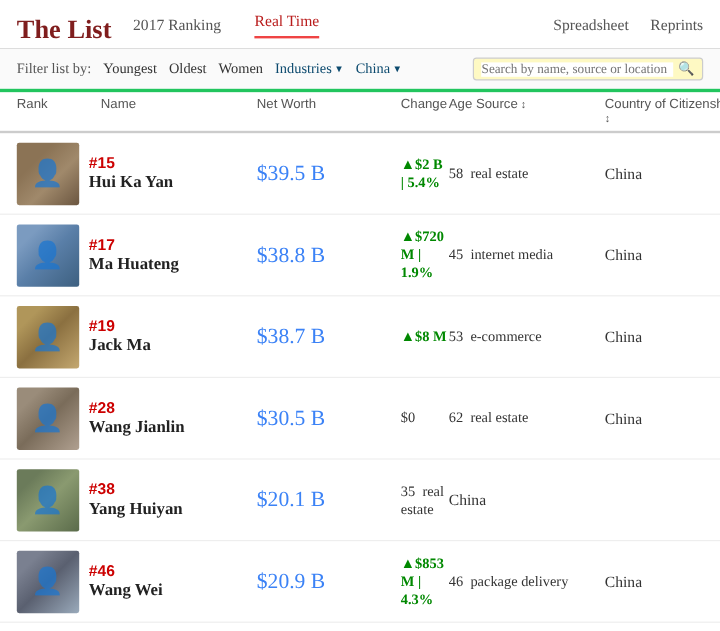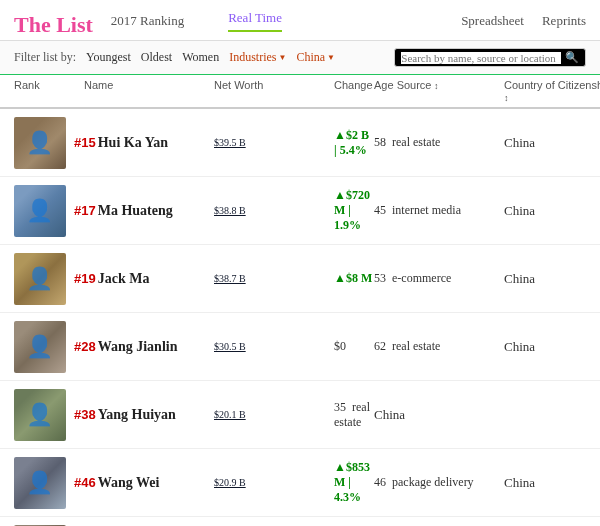--- a/index.html
+++ b/index.html
@@ -16,95 +16,94 @@
       display: flex;
       align-items: center;
       padding: 10px 14px 0 14px;
       border-bottom: 1px solid #ddd;
       gap: 18px;
     }
     .header-title {
       font-size: 22px;
       font-weight: bold;
       font-family: Georgia, serif;
-      color: #ec4899;
+      color: #7f1d1d;
     }
     .header-nav {
       display: flex;
       align-items: center;
       gap: 28px;
       padding-bottom: 8px;
       justify-content: center;
     }
     .header-nav-item {
       font-size: 13px;
       color: #555;
       cursor: pointer;
       text-decoration: none;
     }
     .header-nav-item.active {
-      color: #8b5cf6;
-      border-bottom: 2px solid #84cc16;
+      color: #b91c1c;
+      border-bottom: 2px solid #ef4444;
       padding-bottom: 4px;
-      margin-left: 16px;
     }
     .header-right {
       margin-left: auto;
       display: flex;
       gap: 18px;
       padding-bottom: 8px;
       justify-content: center;
     }
     .header-right-item {
       font-size: 13px;
       color: #555;
       cursor: pointer;
     }
 
     
     .filter-bar {
       display: flex;
       align-items: center;
       padding: 7px 14px;
-      border-bottom: 1px solid #22c55e;
+      border-bottom: 3px solid #22c55e;
       gap: 10px;
       background: #fafafa;
     }
     .filter-label {
       font-size: 12px;
       color: #555;
       white-space: nowrap;
     }
     .filter-item {
       font-size: 12px;
       color: #333;
       cursor: pointer;
       white-space: nowrap;
     }
     .filter-dropdown {
       font-size: 12px;
-      color: #c2410c;
+      color: #0c4a6e;
       cursor: pointer;
       white-space: nowrap;
       display: flex;
       align-items: center;
       gap: 2px;
     }
     .filter-dropdown::after {
       content: '▼';
       font-size: 8px;
     }
     .filter-search {
       margin-left: auto;
       display: flex;
       align-items: center;
       border: 1px solid #ccc;
       border-radius: 3px;
       padding: 2px 6px;
-      background: #000000;
+      background: #fef9c3;
       gap: 4px;
     }
     .filter-search input {
       border: none;
       outline: none;
       font-size: 11px;
       color: #888;
       width: 160px;
       font-family: Georgia, serif;
     }
@@ -151,39 +150,38 @@
     .avatar {
       width: 52px;
       height: 52px;
       border-radius: 2px;
       overflow: hidden;
       flex-shrink: 0;
       background: #bbb;
     }
     .rank-name-block {
       display: flex;
-      flex-direction: row;
+      flex-direction: column;
       gap: 2px;
     }
     .rank-number {
       font-size: 13px;
       color: #cc0000;
       font-family: Arial, sans-serif;
       font-weight: bold;
     }
     .person-name {
       font-size: 14px;
       color: #222;
       font-weight: bold;
     }
 
     .cell-networth {
-      font-size: 10px;
-      color: #0f172a;
-      text-decoration: underline;
+      font-size: 18px;
+      color: #3b82f6;
     }
     .cell-change {
       font-size: 12px;
       color: #008800;
       font-weight: bold;
     }
     .cell-change.neutral {
       color: #333;
       font-weight: normal;
     }

